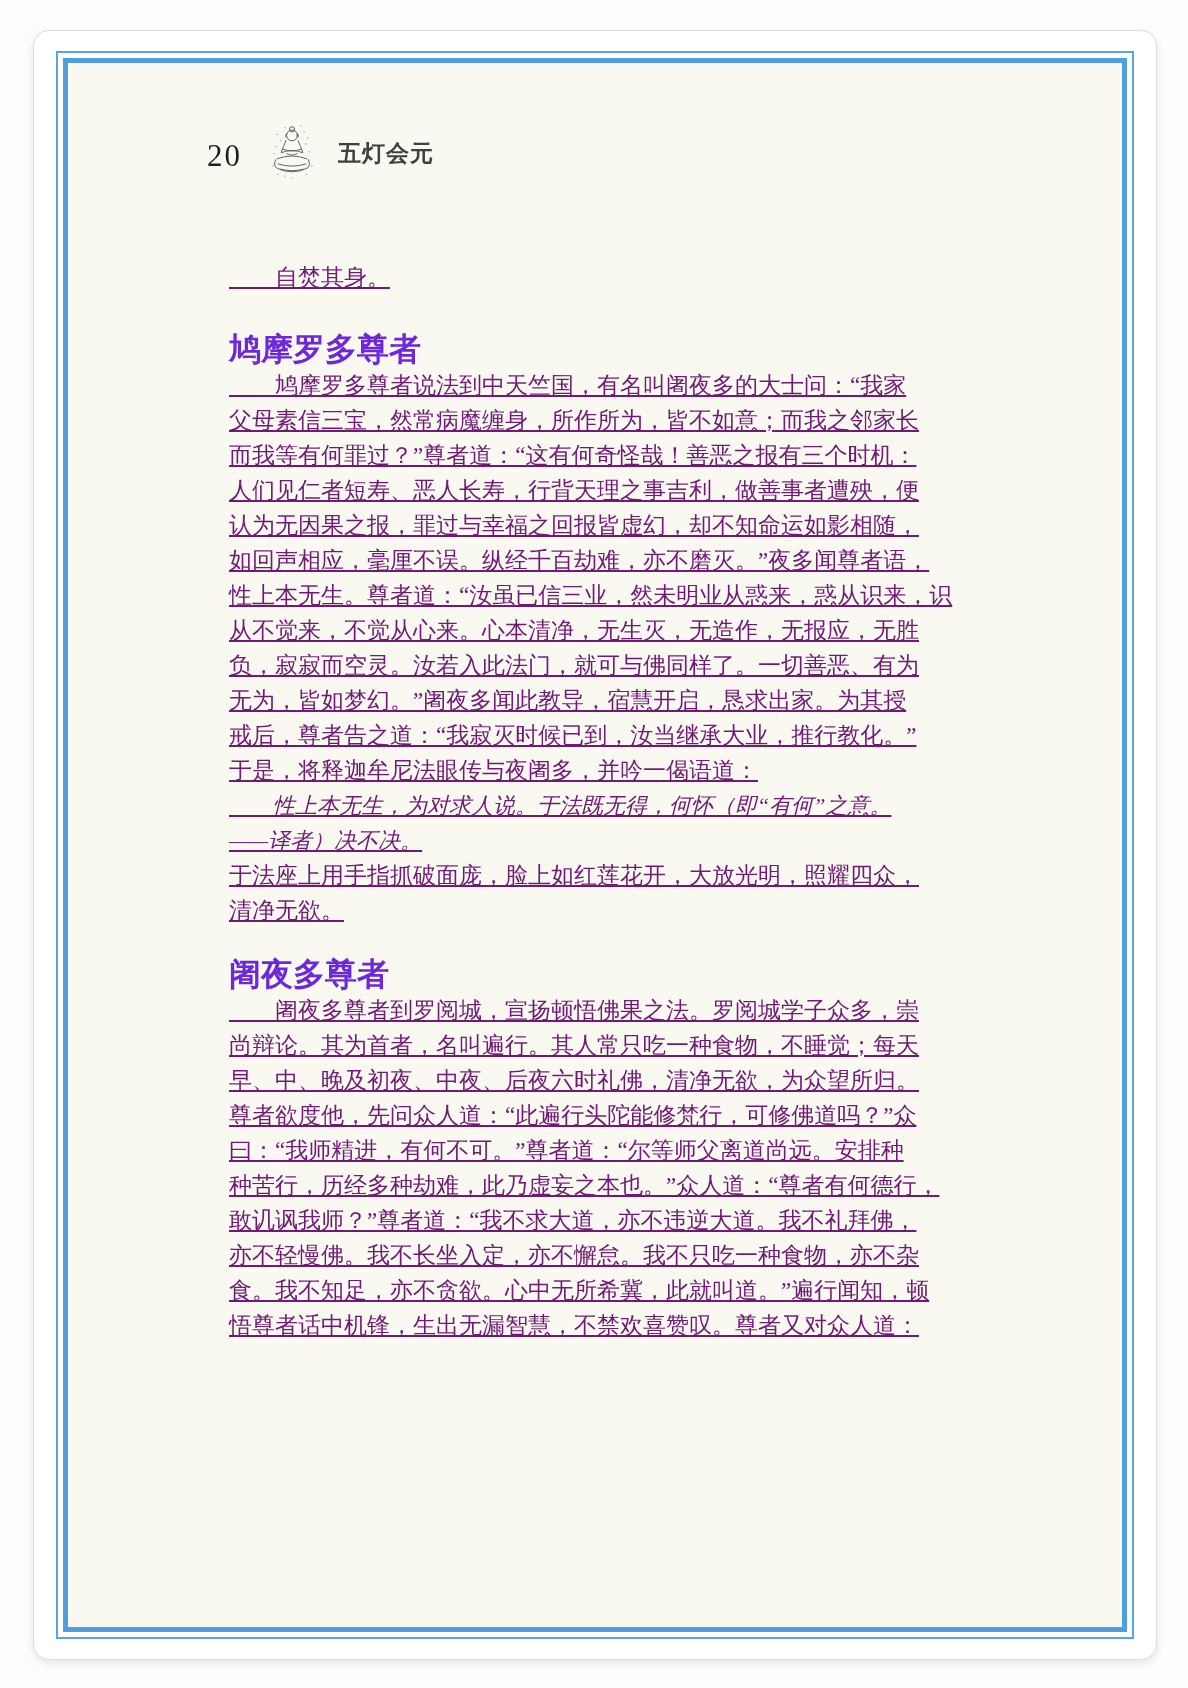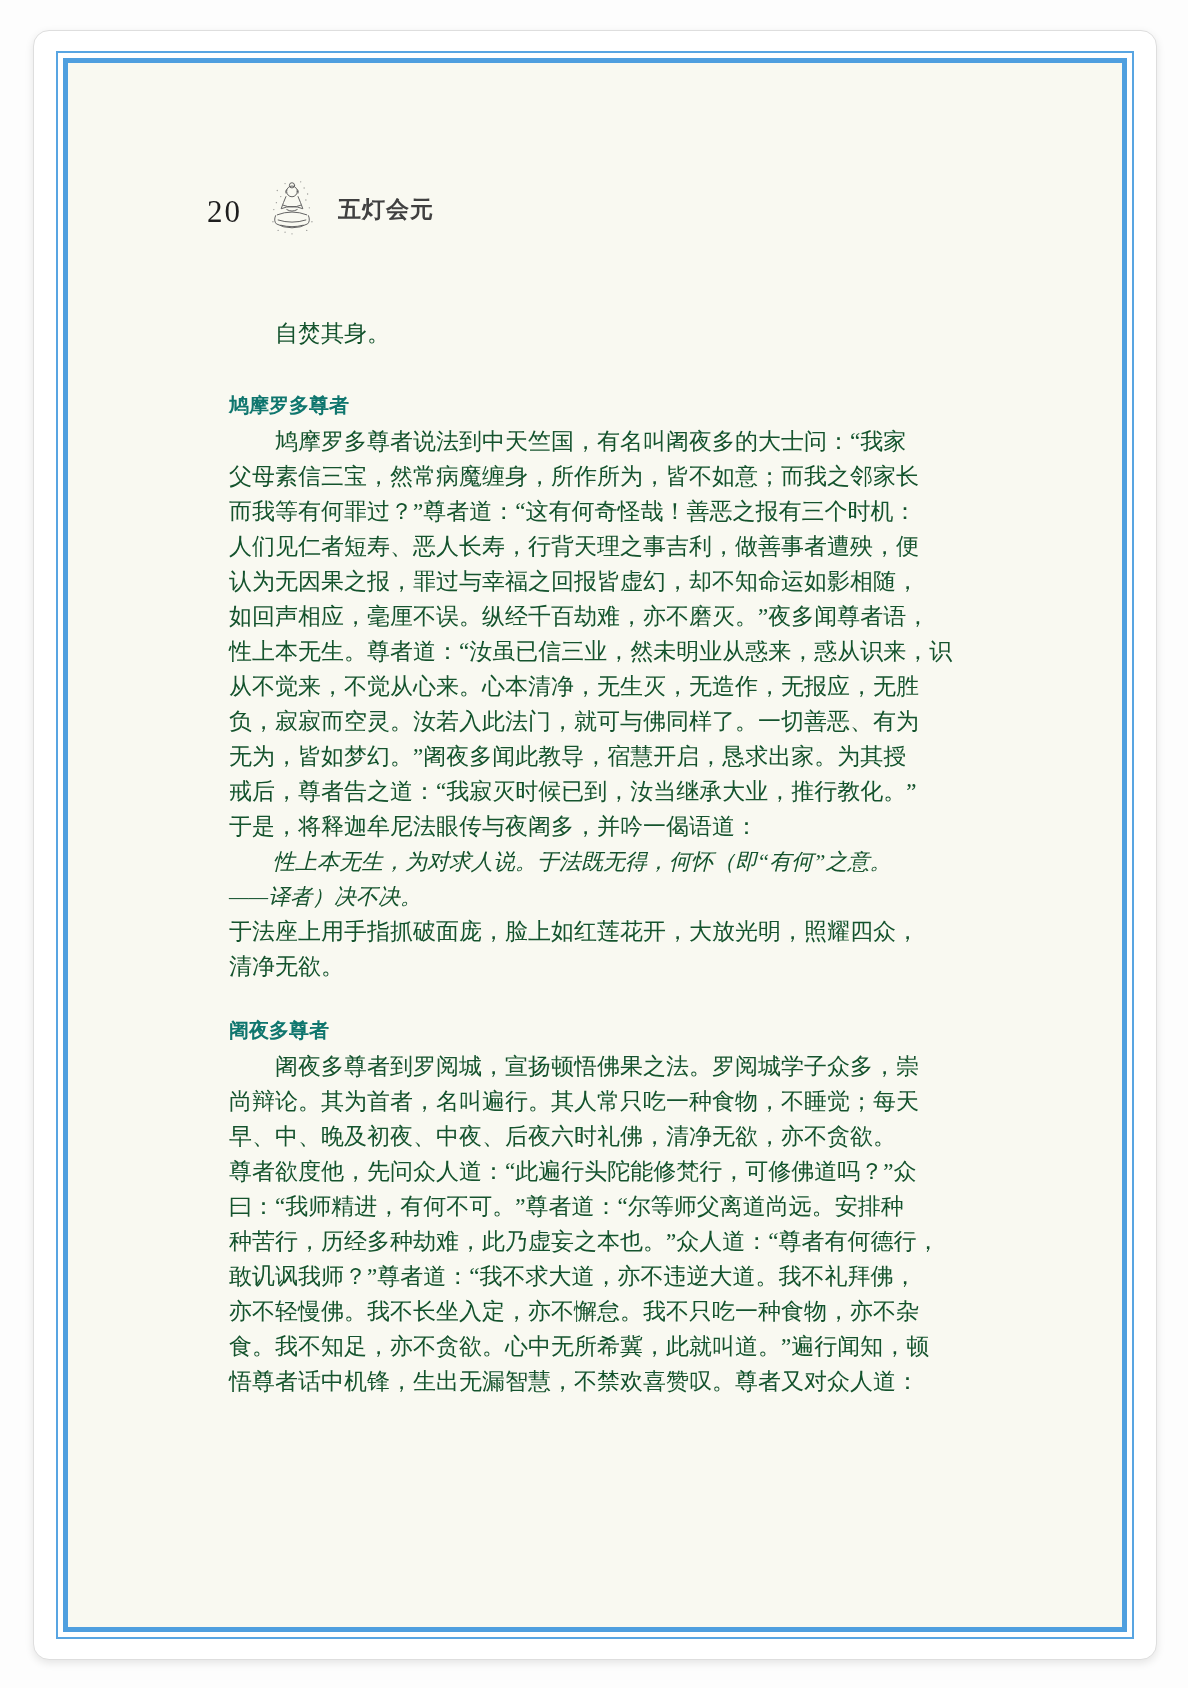--- a/index.html
+++ b/index.html
@@ -23,21 +23,21 @@
     position:absolute;left:22px;top:20px;right:22px;bottom:20px;
     border:2px solid #58a5e2;
   }
   .frame-thick{
     position:absolute;left:29px;top:27px;right:29px;bottom:27px;
     border:5px solid #4f9fdf;
     background:#f9f9f1;
   }
   .content{
     position:absolute;inset:0;
-    padding:113px 195px 0 161px;
+    padding:57px 195px 0 161px;
     box-sizing:border-box;
   }
   .header{
     display:flex;
     align-items:center;
     margin-left:-22px;
     height:62px;
   }
   .pagenum{
     font-size:31px;
@@ -56,28 +56,29 @@
     font-size:23px;
     font-weight:700;
     letter-spacing:1px;
     color:#404040;
     transform:translateY(2px);
   }
   .tline{
     font-size:23px;
     line-height:35px;
     white-space:nowrap;
-    color:#14532d;
+    color:#701a75;
+    text-decoration:underline;
   }
   .intro{margin-top:78px;}
   .sec-heading{
     font-family:"Liberation Sans","DejaVu Sans",sans-serif;
-    font-size:20px;
+    font-size:32px;
     font-weight:700;
-    color:#0f766e;
+    color:#6d28d9;
     margin:39px 0 4px 0;
     line-height:30px;
   }
   .sec-heading.second{margin-top:31px;}
   .para{margin:0;}
   .verse .tline{
     font-style:italic;
     font-size:22px;
   }
 </style>
@@ -153,21 +154,21 @@
           </div>
         <div class="para">
             <div class="tline">于法座上用手指抓破面庞，脸上如红莲花开，大放光明，照耀四众，</div>
             <div class="tline">清净无欲。</div>
           </div>
 
         <h2 class="sec-heading second">阇夜多尊者</h2>
         <div class="para">
             <div class="tline">　　阇夜多尊者到罗阅城，宣扬顿悟佛果之法。罗阅城学子众多，崇</div>
             <div class="tline">尚辩论。其为首者，名叫遍行。其人常只吃一种食物，不睡觉；每天</div>
-            <div class="tline">早、中、晚及初夜、中夜、后夜六时礼佛，清净无欲，亦不贪欲。</div>
+            <div class="tline">早、中、晚及初夜、中夜、后夜六时礼佛，清净无欲，为众望所归。</div>
             <div class="tline">尊者欲度他，先问众人道：“此遍行头陀能修梵行，可修佛道吗？”众</div>
             <div class="tline">曰：“我师精进，有何不可。”尊者道：“尔等师父离道尚远。安排种</div>
             <div class="tline">种苦行，历经多种劫难，此乃虚妄之本也。”众人道：“尊者有何德行，</div>
             <div class="tline">敢讥讽我师？”尊者道：“我不求大道，亦不违逆大道。我不礼拜佛，</div>
             <div class="tline">亦不轻慢佛。我不长坐入定，亦不懈怠。我不只吃一种食物，亦不杂</div>
             <div class="tline">食。我不知足，亦不贪欲。心中无所希冀，此就叫道。”遍行闻知，顿</div>
             <div class="tline">悟尊者话中机锋，生出无漏智慧，不禁欢喜赞叹。尊者又对众人道：</div>
           </div>
 
       </div>

